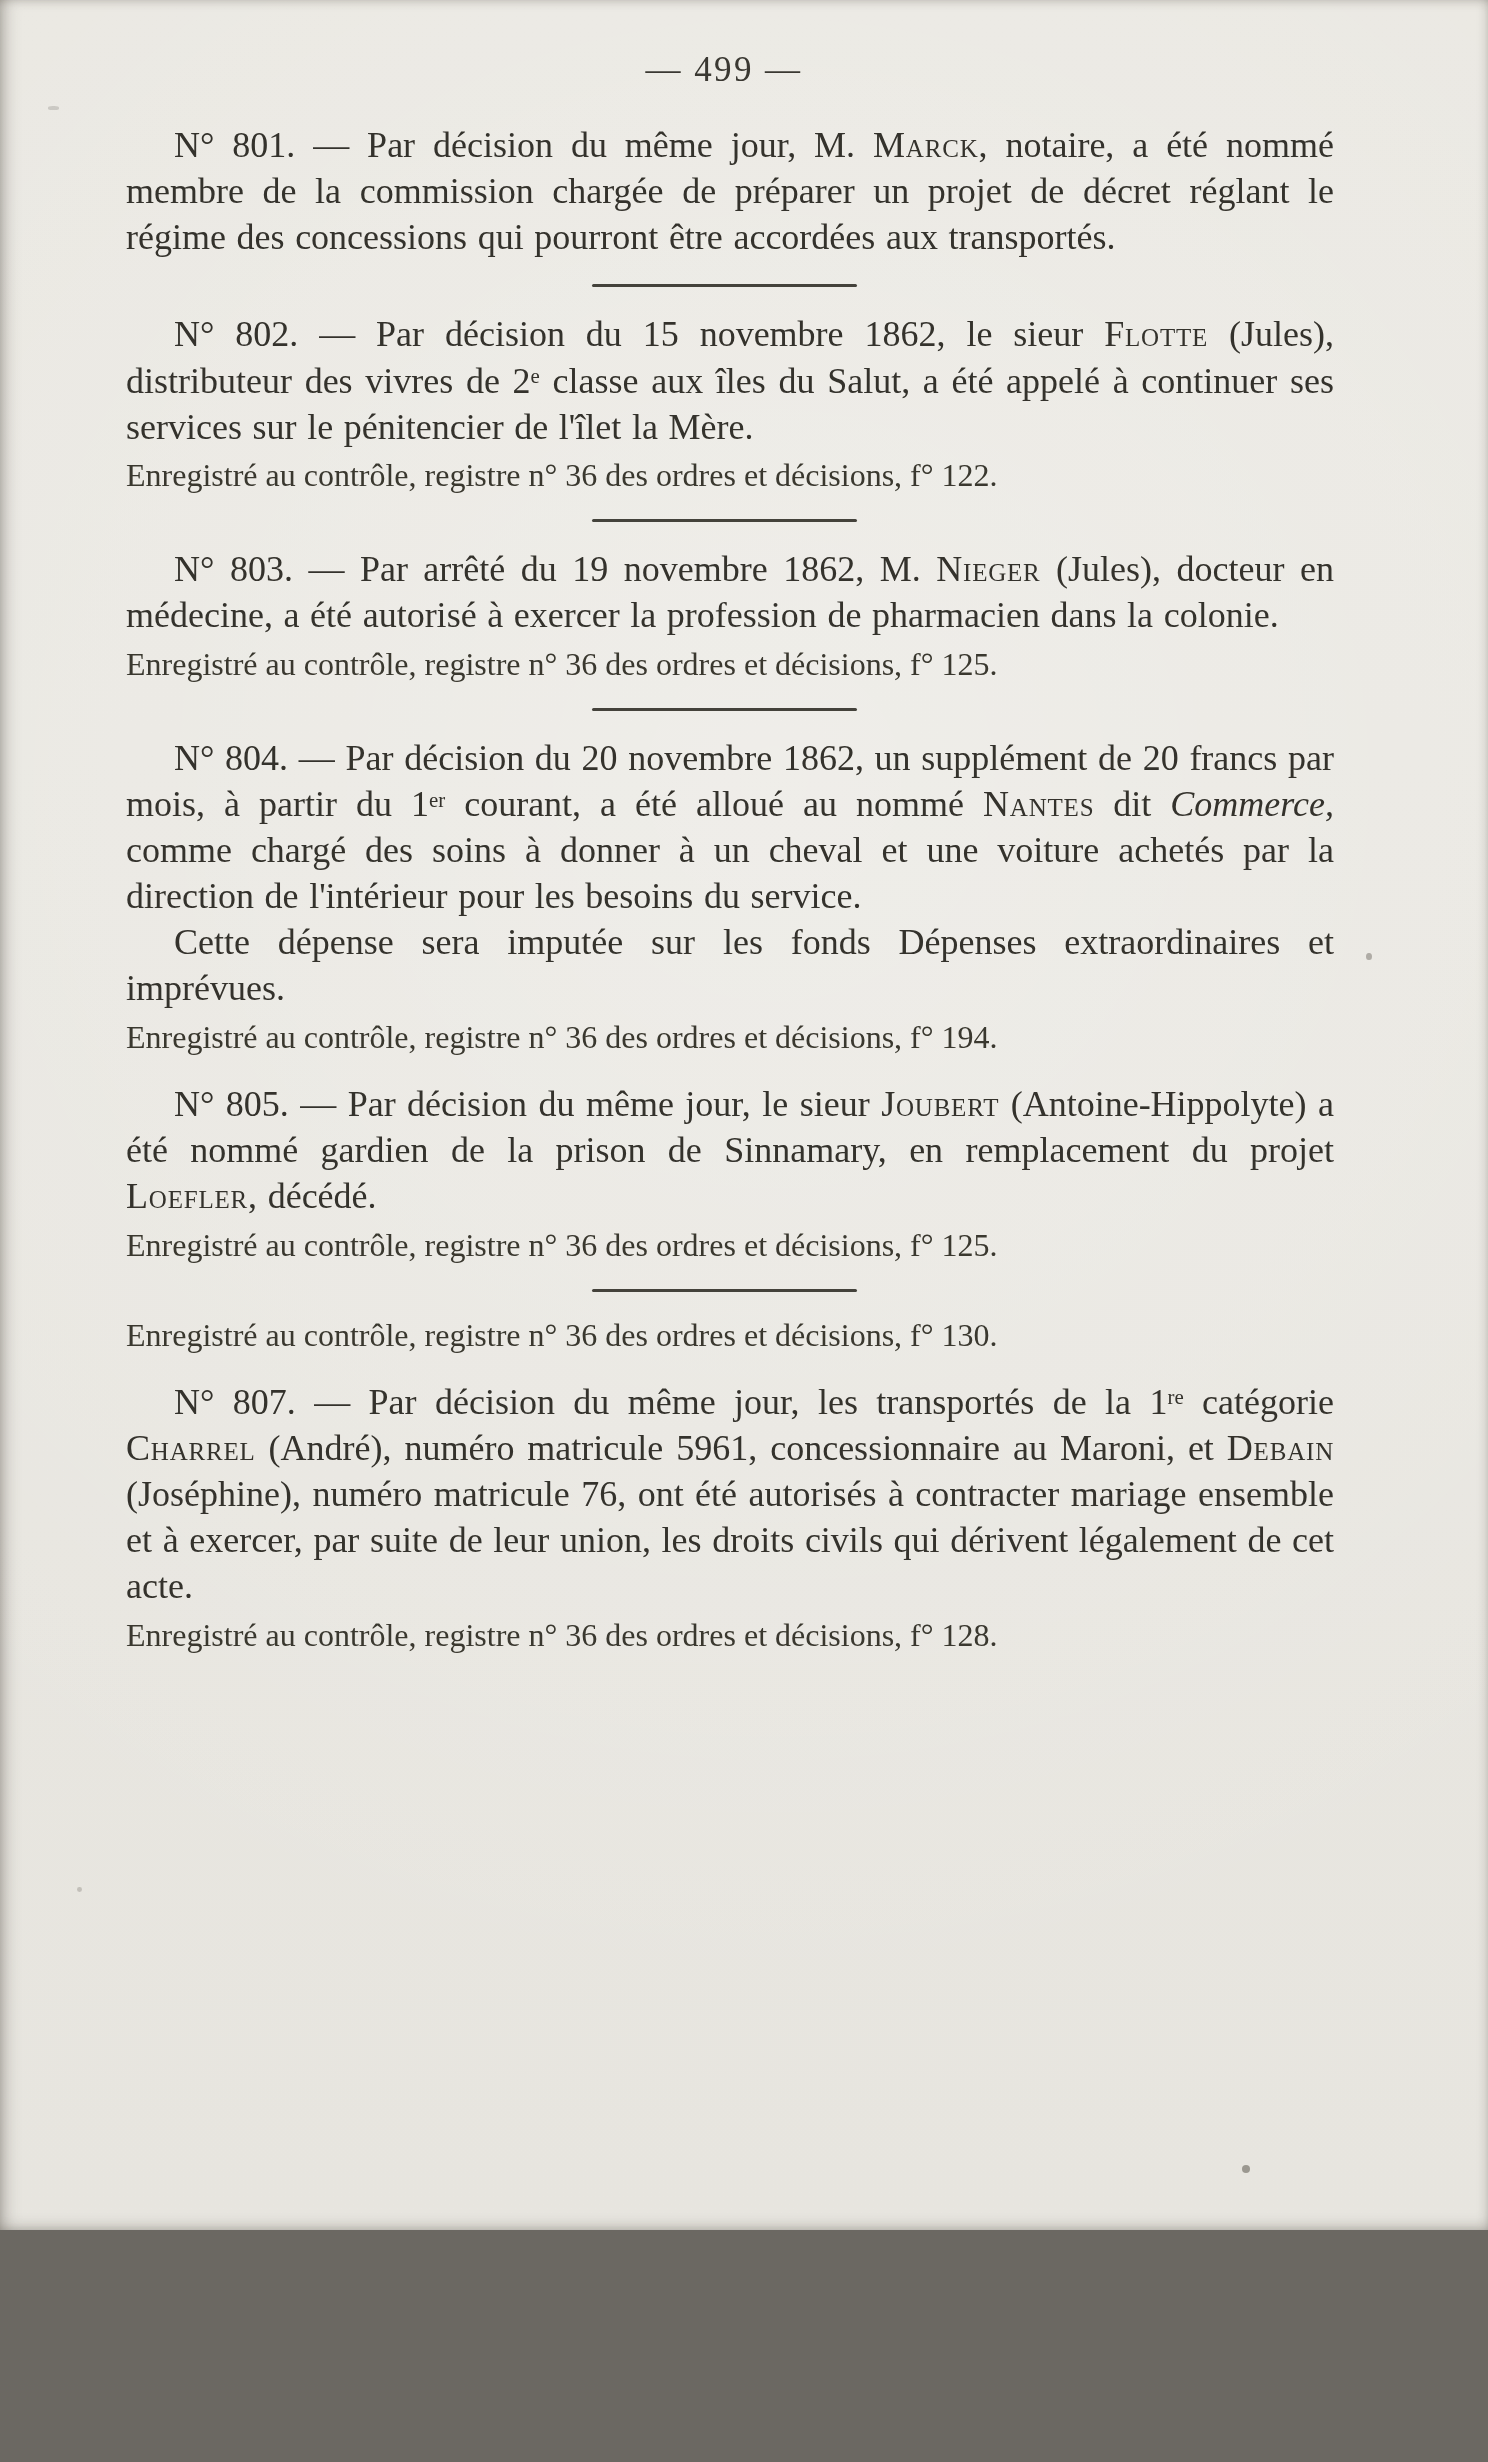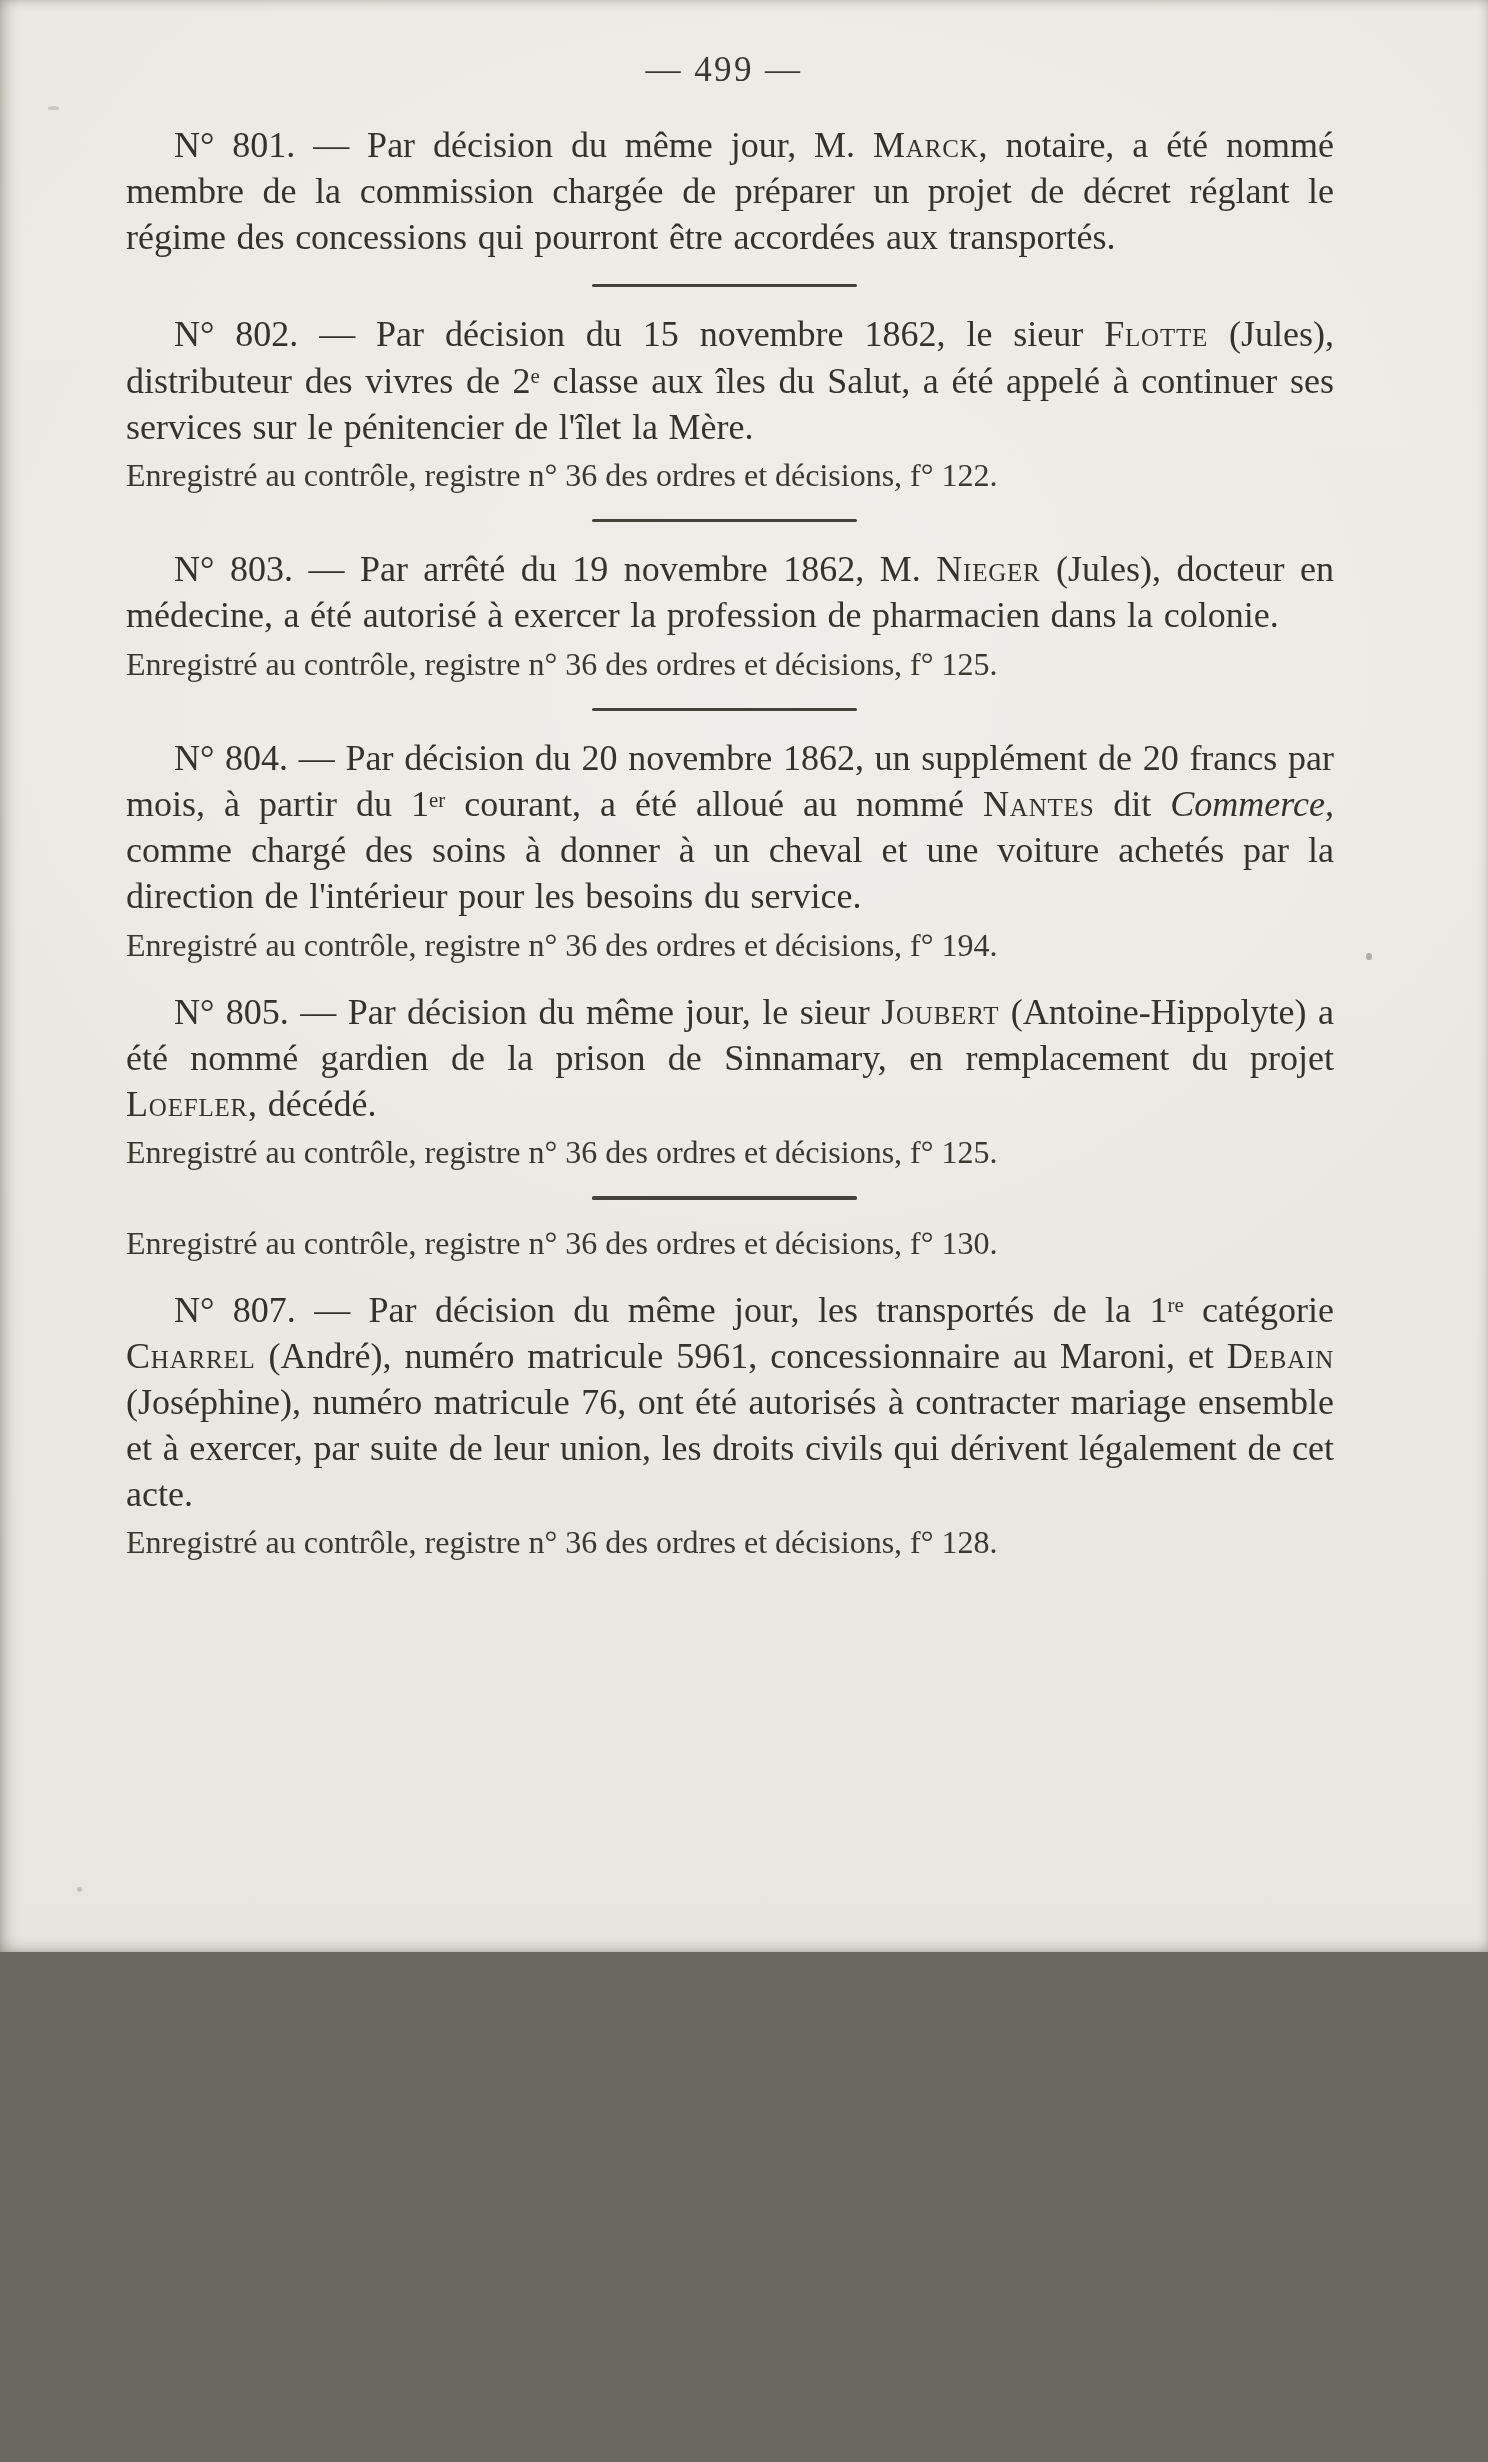--- a/index.html
+++ b/index.html
@@ -1,21 +1,21 @@
 <!DOCTYPE html>
 <html style="font-size:13px"><head>
 <meta charset="utf-8">
 <style>
   html, body { margin: 0; padding: 0; }
   body { background: #6b6862; }
 
   .page {
     position: relative;
     width: 1488px;
-    height: 1952px;
+    height: 2230px;
     margin: 0;
     background:
       radial-gradient(ellipse 120% 80% at 52% 35%, rgba(255,255,255,0.28), rgba(255,255,255,0) 70%),
       linear-gradient(#eae8e2, #e7e5df);
     box-shadow:
       inset 9.6px 0 17.7px -8px rgba(70,64,56,0.45),
       inset -6.4px 0 13px -8px rgba(70,64,56,0.25),
       inset 0 -8px 16px -8px rgba(70,64,56,0.30),
       inset 0 6.4px 11.2px -8px rgba(70,64,56,0.20);
     overflow: hidden;
@@ -109,20 +109,21 @@
 
     <section class="entry">
       <p class="body"><span>N° 803. — Par arrêté du 19 novembre 1862, M. </span><span class="seg-sc">Nieger</span><span> (Jules), docteur en médecine, a été autorisé à exercer la profession de pharmacien dans la colonie.</span></p>
       <p class="registration">Enregistré au contrôle, registre n° 36 des ordres et décisions, f° 125.</p>
     </section>
 
     <div class="separator"></div>
 
     <section class="entry">
       <p class="body"><span>N° 804. — Par décision du 20 novembre 1862, un supplément de 20 francs par mois, à partir du 1</span><span class="seg-sup">er</span><span> courant, a été alloué au nommé </span><span class="seg-sc">Nantes</span><span> dit </span><span class="seg-it">Commerce,</span><span> comme chargé des soins à donner à un cheval et une voiture achetés par la direction de l'intérieur pour les besoins du service.</span></p>
+      <p class="body"><span>Cette dépense sera imputée sur les fonds Dépenses extraordinaires et imprévues.</span></p>
       <p class="registration">Enregistré au contrôle, registre n° 36 des ordres et décisions, f° 194.</p>
     </section>
 
     <section class="entry">
       <p class="body"><span>N° 805. — Par décision du même jour, le sieur </span><span class="seg-sc">Joubert</span><span> (Antoine-Hippolyte) a été nommé gardien de la prison de Sinnamary, en remplacement du projet </span><span class="seg-sc">Loefler</span><span>, décédé.</span></p>
       <p class="registration">Enregistré au contrôle, registre n° 36 des ordres et décisions, f° 125.</p>
     </section>
 
     <div class="separator"></div>
 

